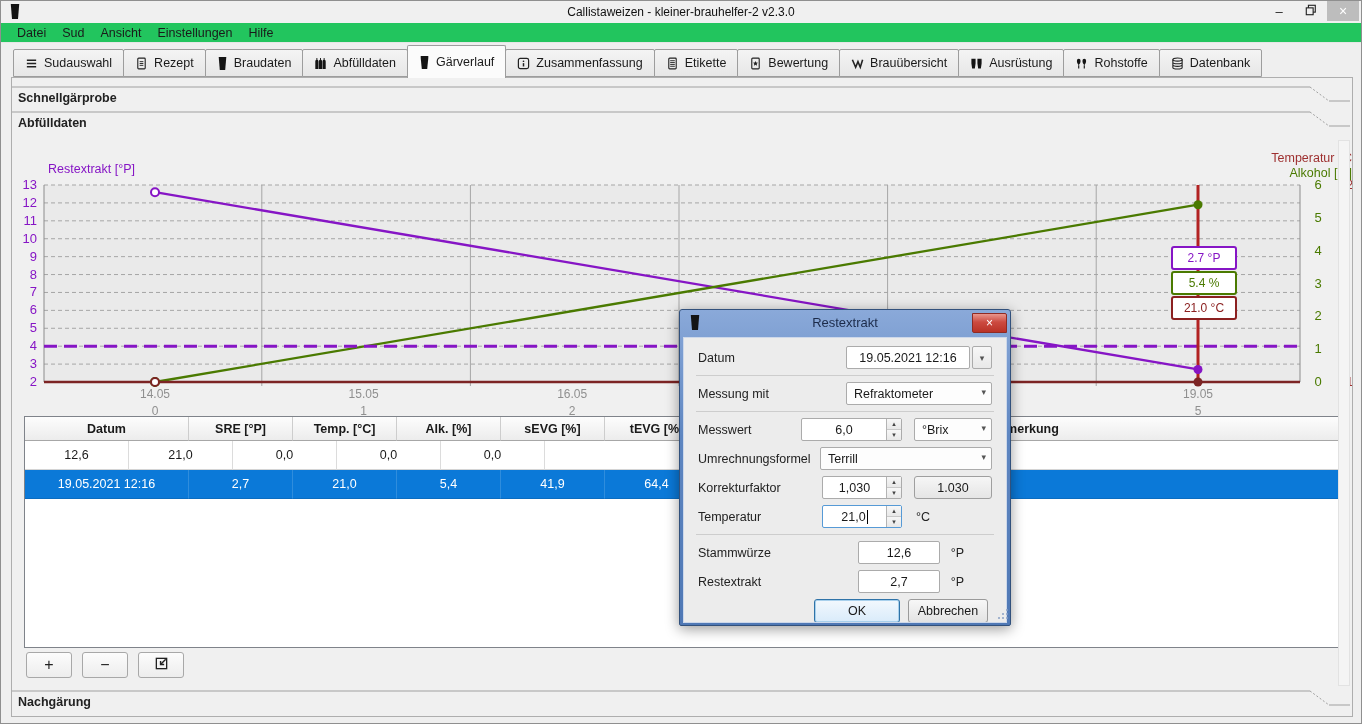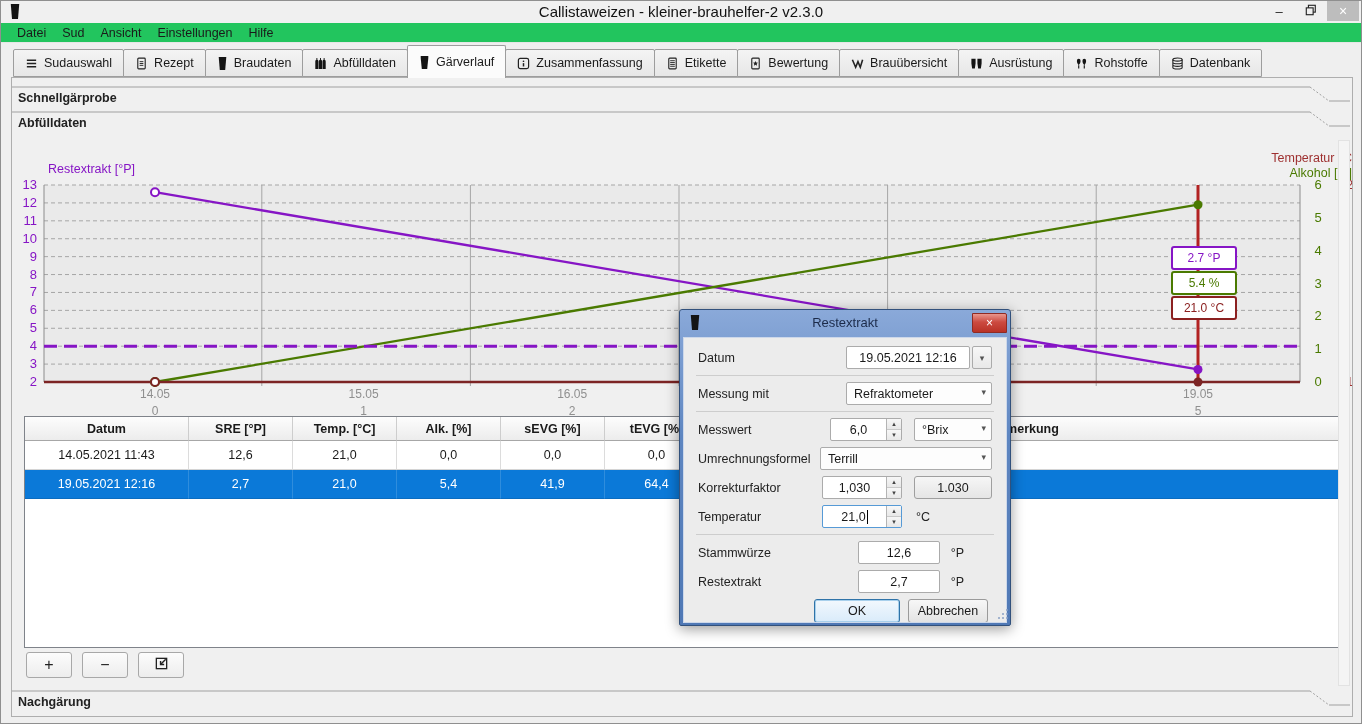--- a/index.html
+++ b/index.html
@@ -4,21 +4,21 @@
 <style>
   html,body{margin:0;padding:0;background:#c9c9c9;}
   *{box-sizing:border-box;}
   .window{position:relative;width:1362px;height:724px;background:#efefef;
     font-family:"Liberation Sans",sans-serif;color:#1a1a1a;overflow:hidden;
     border:1px solid #8f8f8f;}
   
   .titlebar{position:absolute;left:0;top:0;width:100%;height:22px;background:#f0f0f0;}
   .app-icon{position:absolute;left:8px;top:3px;}
   .title-text{position:absolute;left:0;top:0;width:100%;height:22px;line-height:22px;
-    text-align:center;font-size:15px;color:#111;}
+    text-align:center;font-size:12px;color:#111;}
   .winbtns{position:absolute;right:2px;top:0;display:flex;height:20px;}
   .winbtn{width:32px;height:20px;display:flex;align-items:center;justify-content:center;
     font-size:13px;color:#222;cursor:default;}
   .winbtn.close{background:#bdbdbd;color:#fff;font-size:14px;}
   
   .menubar{position:absolute;left:0;top:22px;width:100%;height:20px;background:#22c55e;
     display:flex;align-items:center;padding-left:8px;border-bottom:1px solid #e6e6e6;}
   .menu-item{padding:2px 8px;font-size:12.5px;}
   
   .tabbar{position:absolute;left:12px;top:42px;right:12px;height:34px;display:flex;
@@ -349,21 +349,20 @@
       <div class="thead">
         <div class="th c0">Datum</div>
         <div class="th c1">SRE [°P]</div>
         <div class="th c2">Temp. [°C]</div>
         <div class="th c3">Alk. [%]</div>
         <div class="th c4">sEVG [%]</div>
         <div class="th c5">tEVG [%]</div>
         <div class="th c6">Bemerkung</div>
       </div>
       <div class="trow">
-        <div class="td c0">14.05.2021 11:43</div>
         <div class="td c1">12,6</div>
         <div class="td c2">21,0</div>
         <div class="td c3">0,0</div>
         <div class="td c4">0,0</div>
         <div class="td c5">0,0</div>
         <div class="td c6"></div>
       </div>
       <div class="trow selected">
         <div class="td c0">19.05.2021 12:16</div>
         <div class="td c1">2,7</div>
@@ -428,21 +427,21 @@
         <span class="dlabel">Messung mit</span>
         <div class="combo" style="right:0;width:146px;">
           <span>Refraktometer</span>
           <span class="arr">▾</span>
         </div>
       </div>
       <div class="dsep"></div>
 
       <div class="drow">
         <span class="dlabel">Messwert</span>
-        <div class="spin" style="right:90px;width:72px;">
+        <div class="spin" style="right:90px;width:101px;">
           <span class="val">6,0</span>
           <span class="arrows">
               <span>▴</span>
               <span>▾</span>
             </span>
         </div>
         <div class="combo" style="right:0;width:78px;">
           <span>°Brix</span>
           <span class="arr">▾</span>
         </div>

